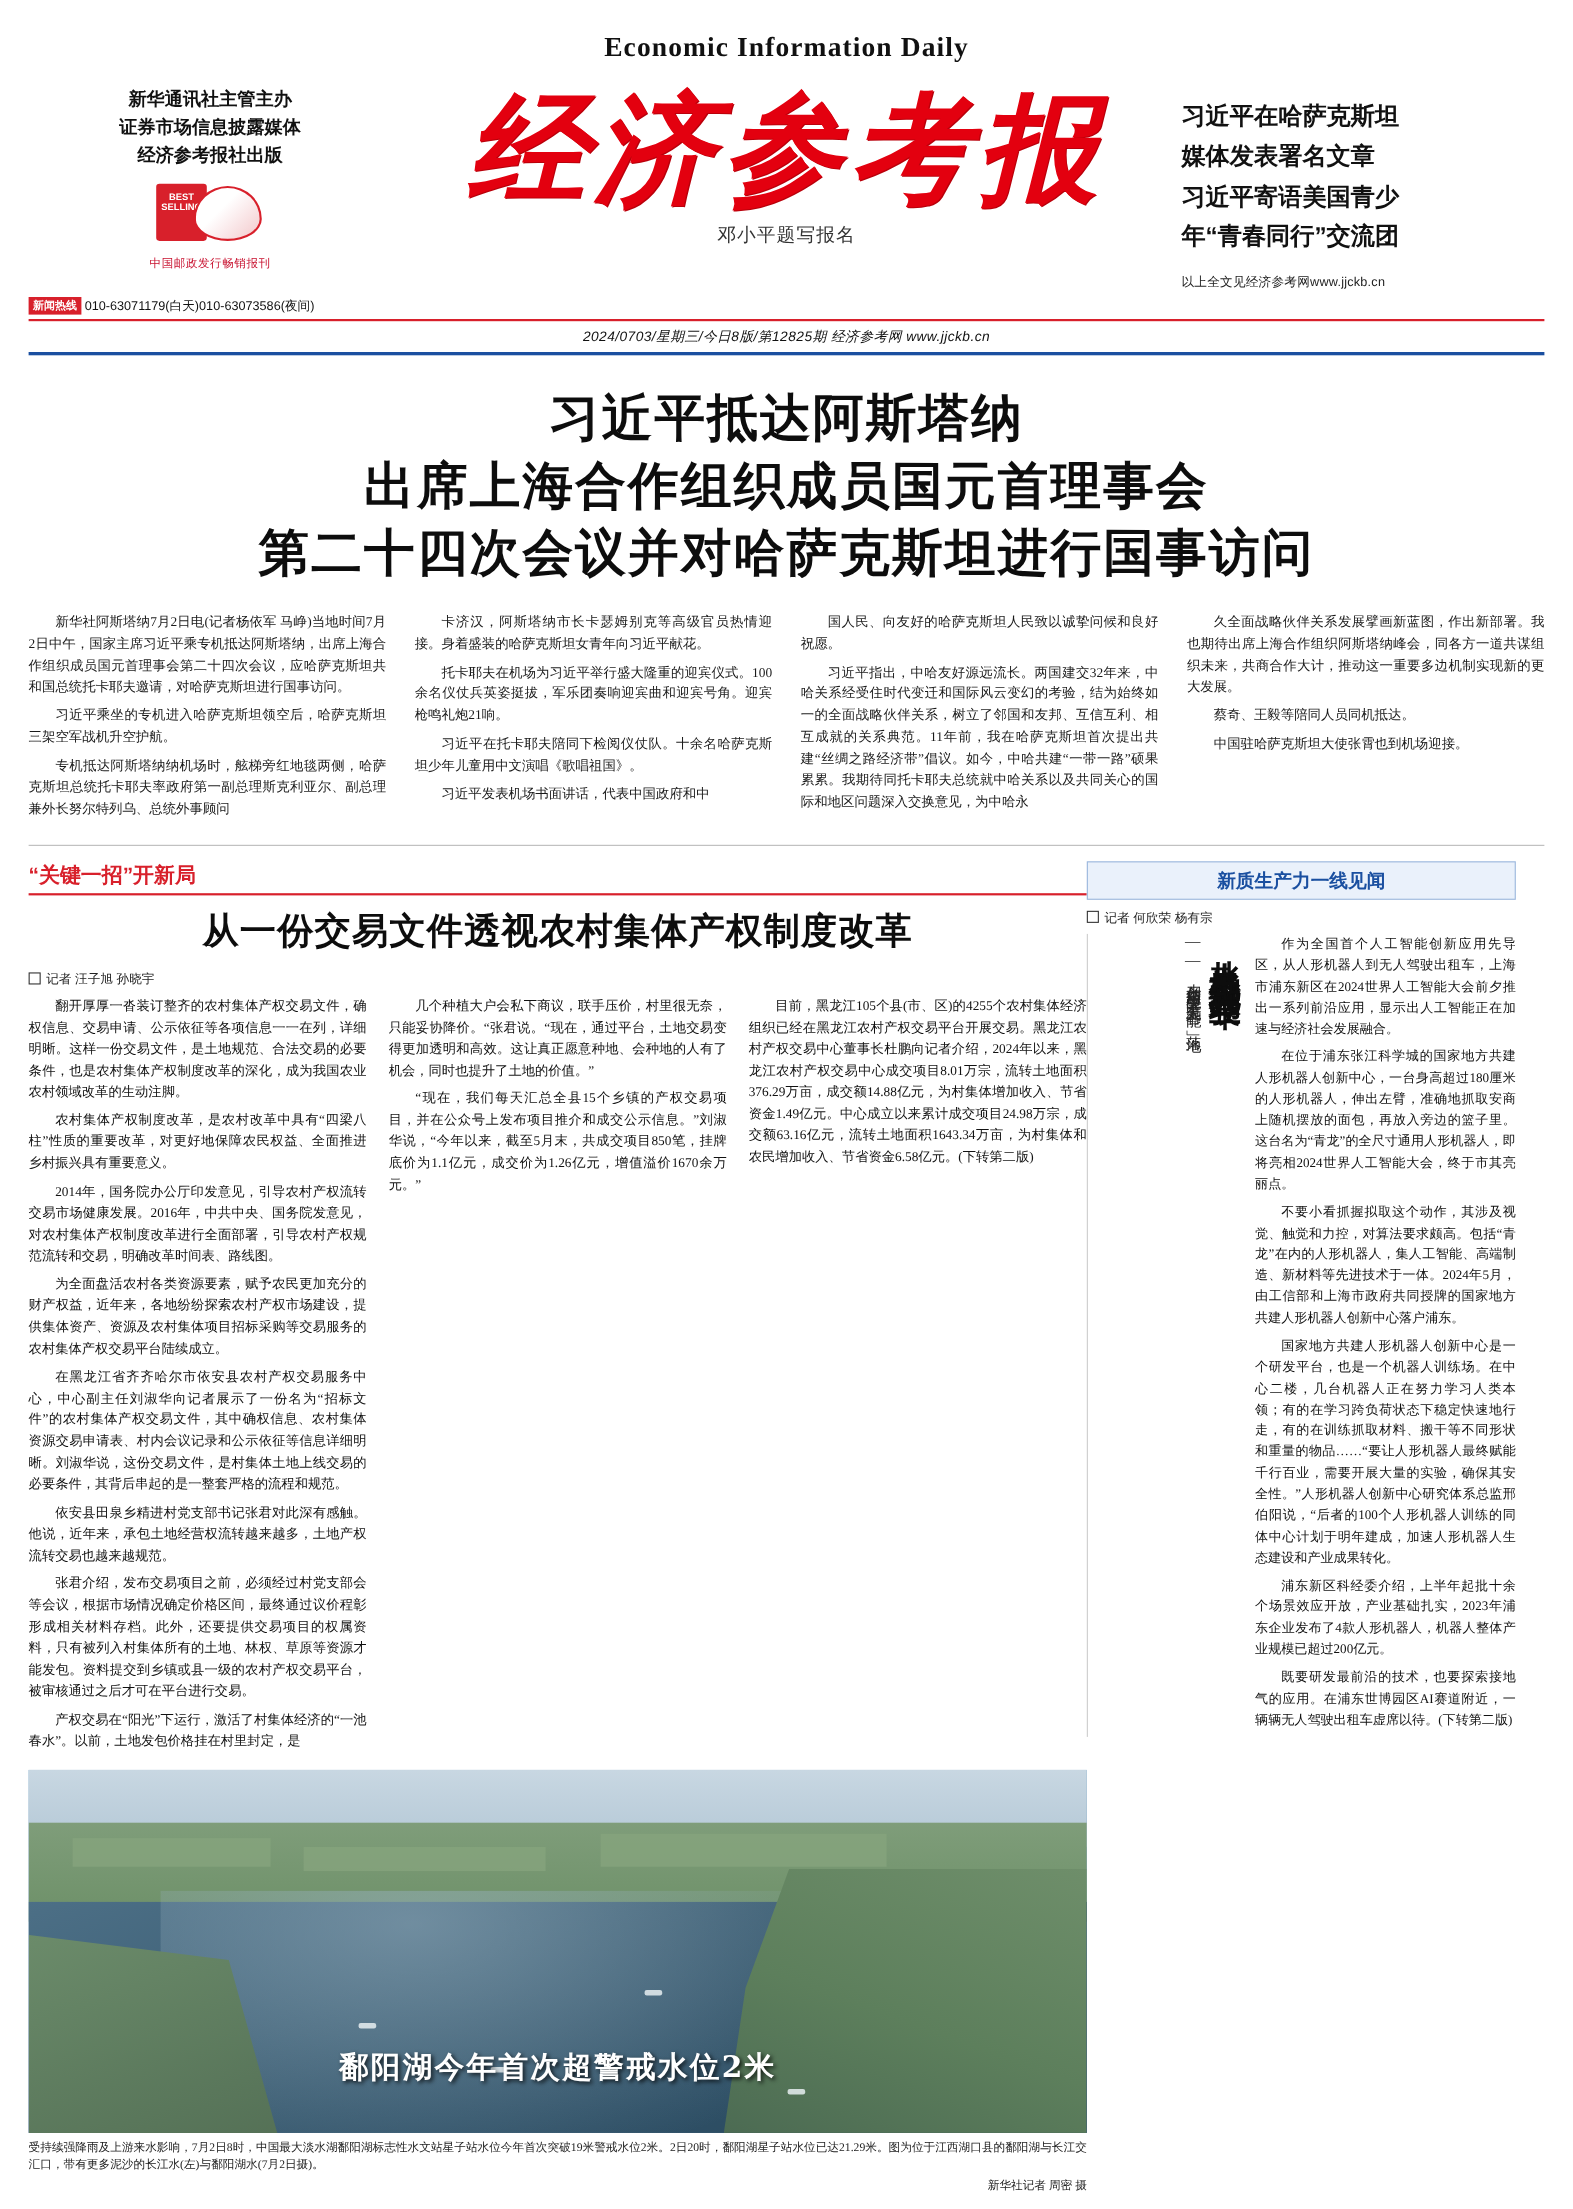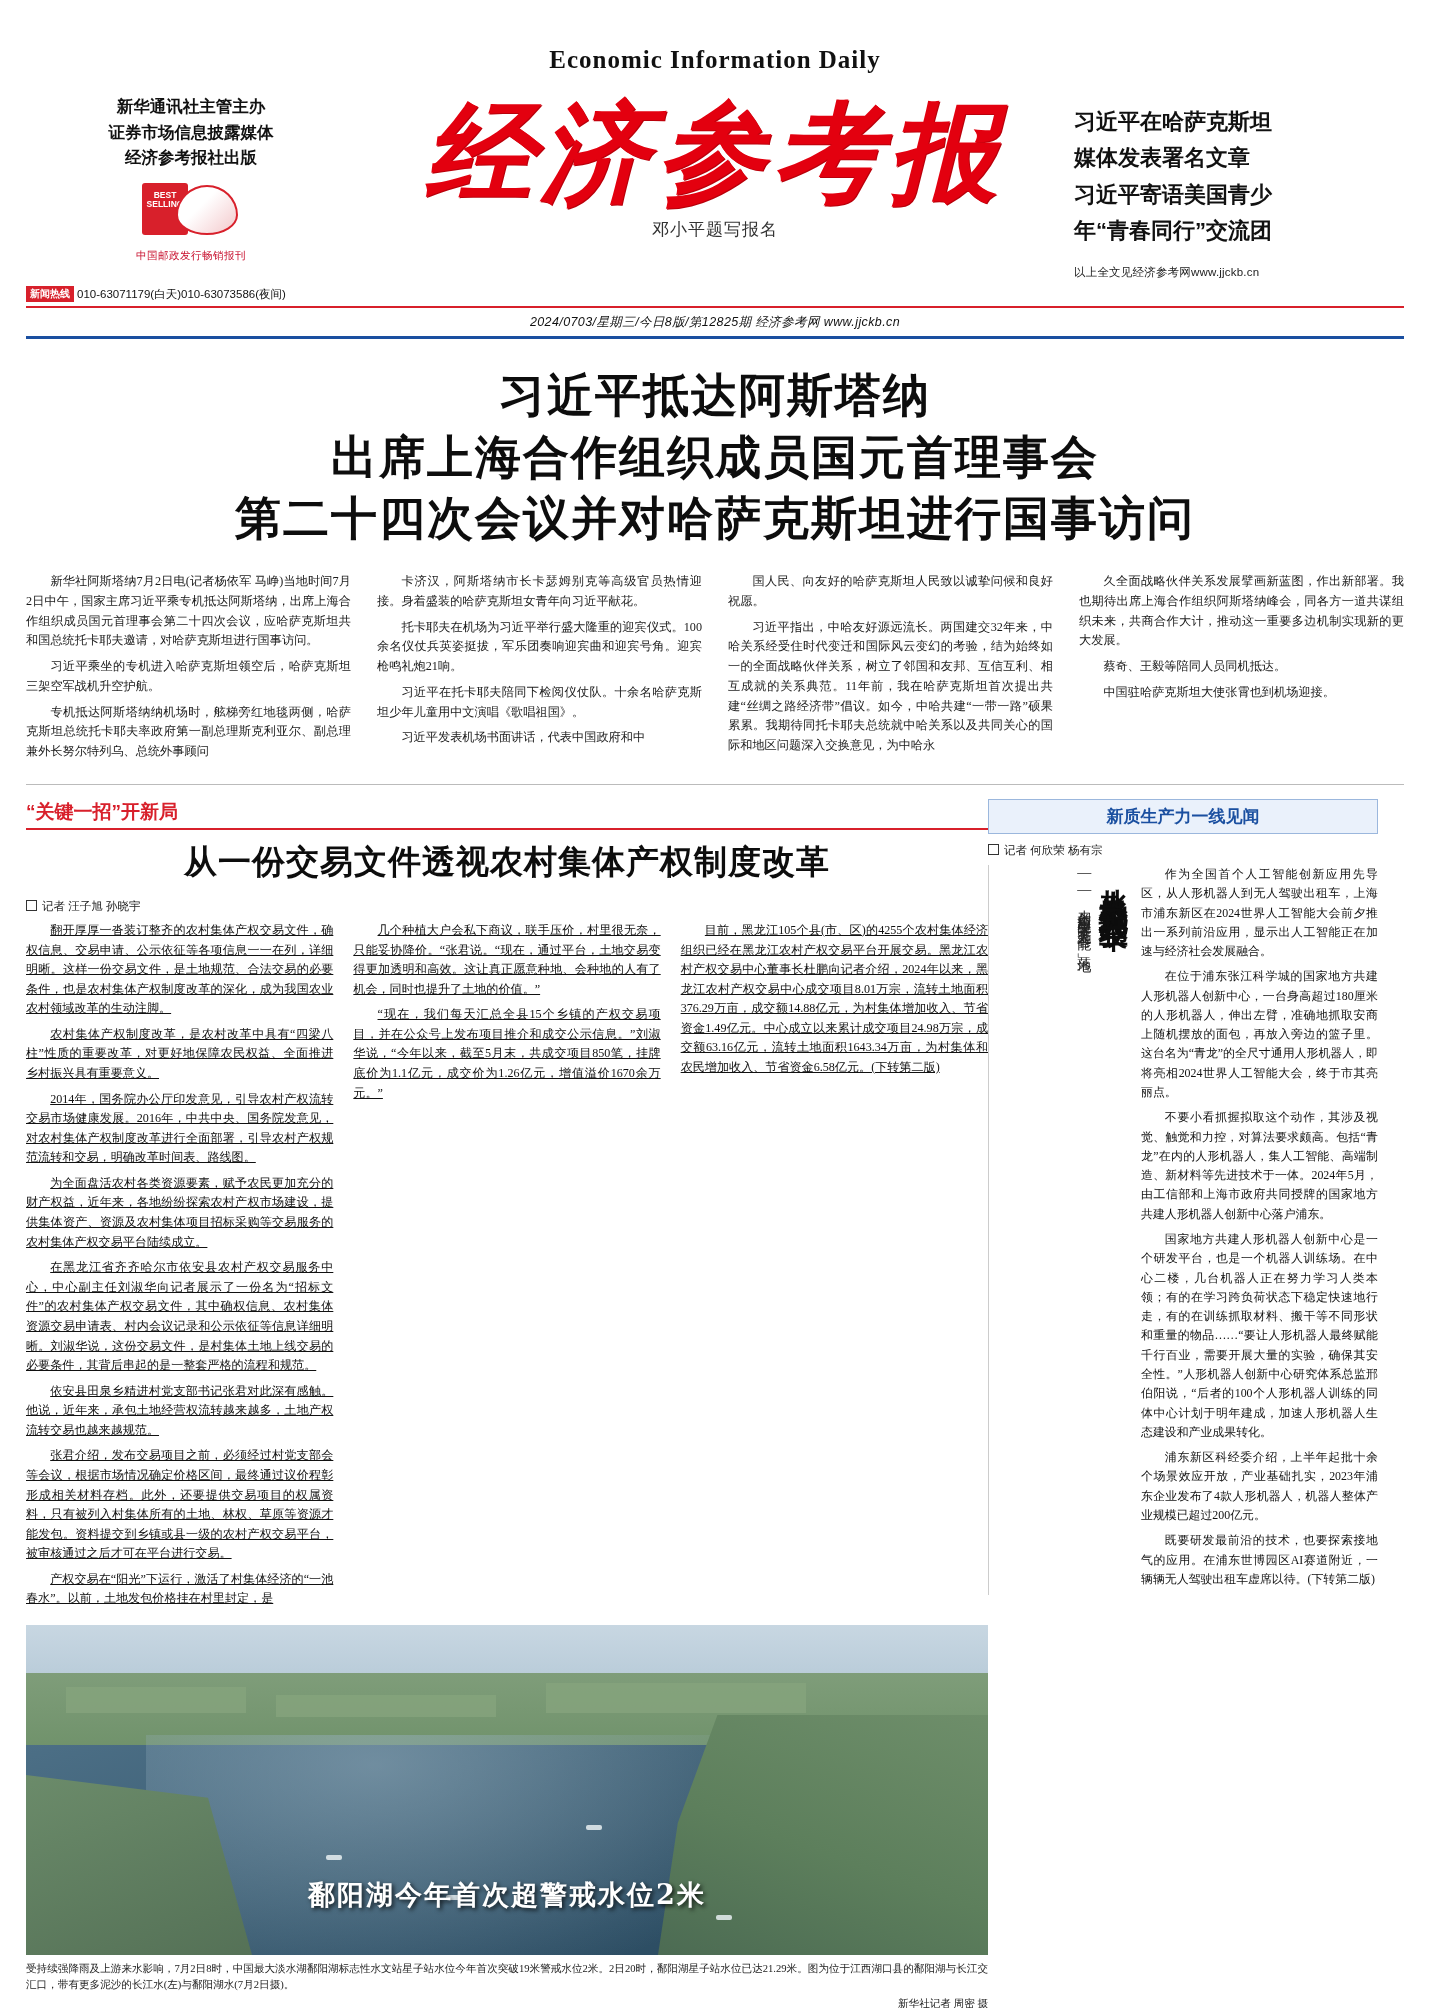--- a/index.html
+++ b/index.html
@@ -11,21 +11,21 @@
   }
   .page{width:1430px;position:relative;padding:0;box-sizing:border-box;}
 
   
   .eng-title{
     text-align:center;
     font-family:"Liberation Serif", serif;
     font-weight:bold;
     font-size:25px;
     letter-spacing:1px;
-    padding-top:46px;
+    padding-top:30px;
     color:#111;
   }
   .masthead{
     display:flex;
     align-items:flex-start;
     padding:12px 26px 0 26px;
     box-sizing:border-box;
   }
   .mh-left{width:330px;padding-top:8px;}
   .mh-left .lines{
@@ -160,21 +160,21 @@
   }
   .byline{
     font-size:11.5px;color:#222;margin-bottom:7px;
     font-family:"Liberation Sans", sans-serif;
   }
   .byline .box{
     display:inline-block;width:9px;height:9px;border:1px solid #333;margin-right:5px;
     vertical-align:-1px;
   }
   .mid-cols{display:flex;gap:20px;}
-  .mid-cols .c{flex:1;font-size:12.1px;line-height:1.62;text-align:justify;text-decoration:underline;}
+  .mid-cols .c{flex:1;font-size:12.1px;line-height:1.62;text-align:justify;}
   .mid-cols .c p{margin:0 0 6px 0;text-indent:2em;}
 
   .photo-wrap{margin-top:10px;}
   .photo{
     position:relative;width:100%;height:330px;overflow:hidden;
     background:linear-gradient(#7fa9c9,#456d8c);
   }
   .photo .sky{position:absolute;left:0;top:0;right:0;height:70px;background:linear-gradient(#c8d7e2,#b4c8d6);}
   .photo .land-far{position:absolute;left:0;top:48px;right:0;height:90px;background:linear-gradient(#7f9d7a,#6d9068);}
   .photo .land-patch{position:absolute;background:#86a47d;opacity:.8;}

